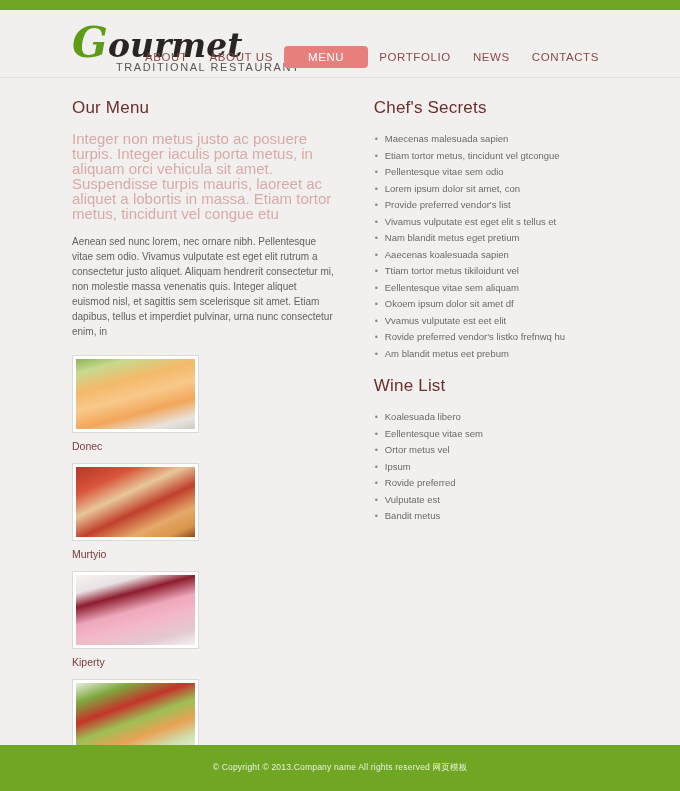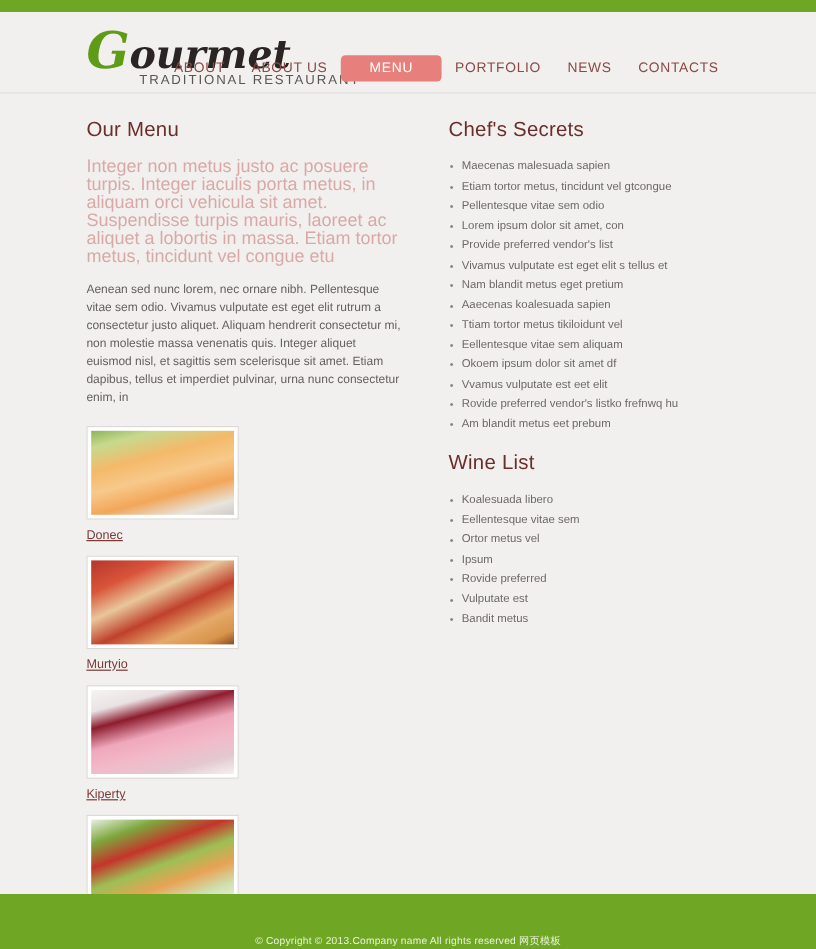--- a/index.html
+++ b/index.html
@@ -56,37 +56,37 @@
   }
 
   
   .gallery { display: flex; flex-wrap: wrap; gap: 0 13px; }
   .gal-item { width: 127px; margin-bottom: 11px; }
   .thumb {
     width: 127px; height: 78px; border: 1px solid #ddd9d6;
     background: #fff; padding: 3px; overflow: hidden;
   }
   .thumb-inner { width: 100%; height: 100%; background-size: cover; background-position: center; }
-  .cap { font-size: 10.5px; color: #7a3b37; margin-top: 7px; text-decoration: underline; }
+  .cap { font-size: 10.5px; color: #7a3b37; margin-top: 7px; }
 
   
   ul.dotlist { list-style: none; margin: 0 0 6px 0; }
   ul.dotlist li {
     font-size: 9.5px; color: #6d6865; line-height: 16.5px;
     padding-left: 11px; position: relative;
   }
   ul.dotlist li:before {
     content: "\2022"; position: absolute; left: 1px; top: 0; color: #8a8480; font-size: 9px;
   }
   .wine-head { margin-top: 14px; }
 
   
   .bottom-bar {
     position: absolute; bottom: 0; left: 0; width: 680px; height: 46px;
-    background: #6fa724; display: flex; align-items: flex-end; justify-content: center;
+    background: #6fa724; display: flex; align-items: center; justify-content: center;
   }
   .bottom-bar span { font-size: 8.5px; color: #e9f2da; letter-spacing: 0.2px; }
 </style>
 </head>
 <body>
 
 <div class="page">
 
   <div class="top-strip"></div>
 

